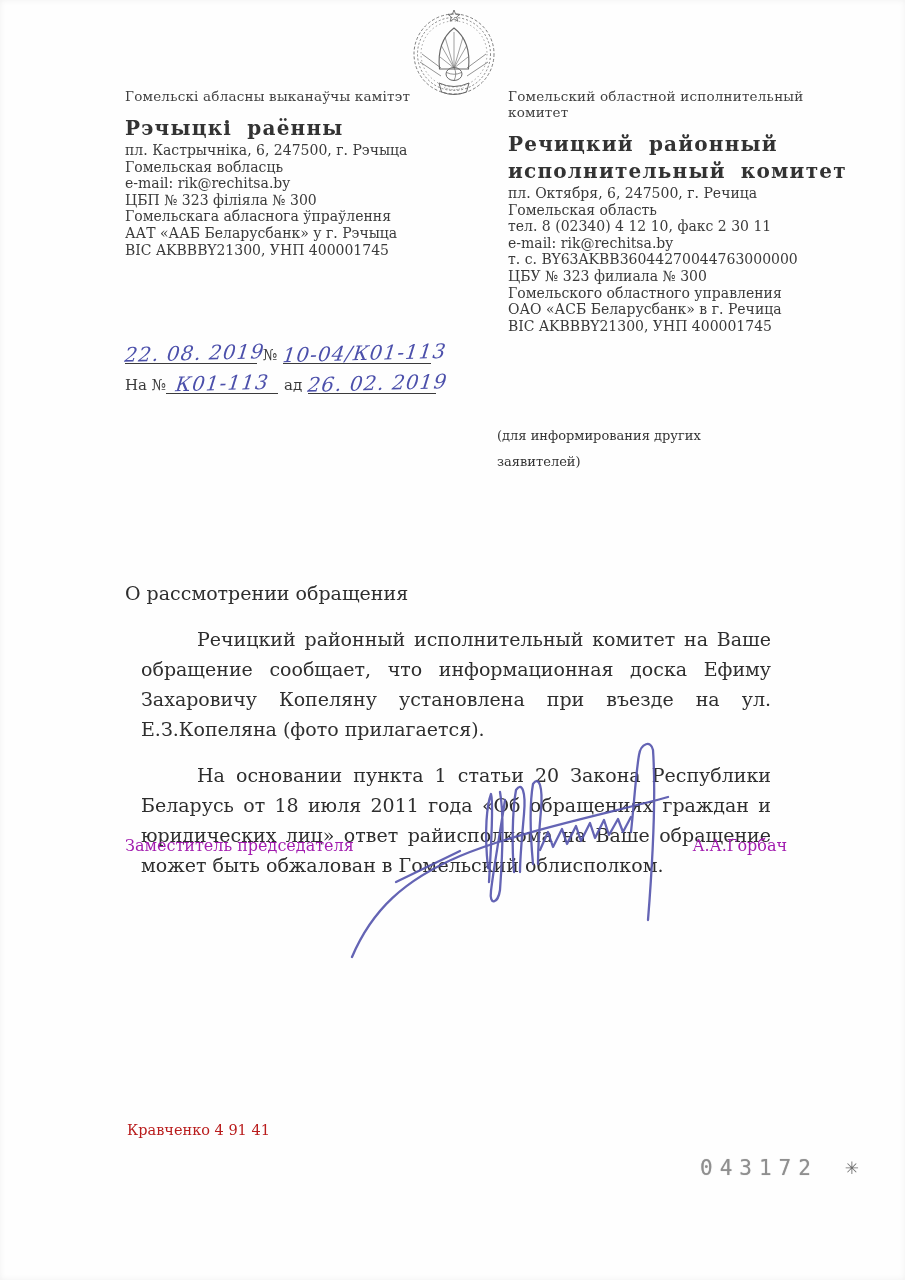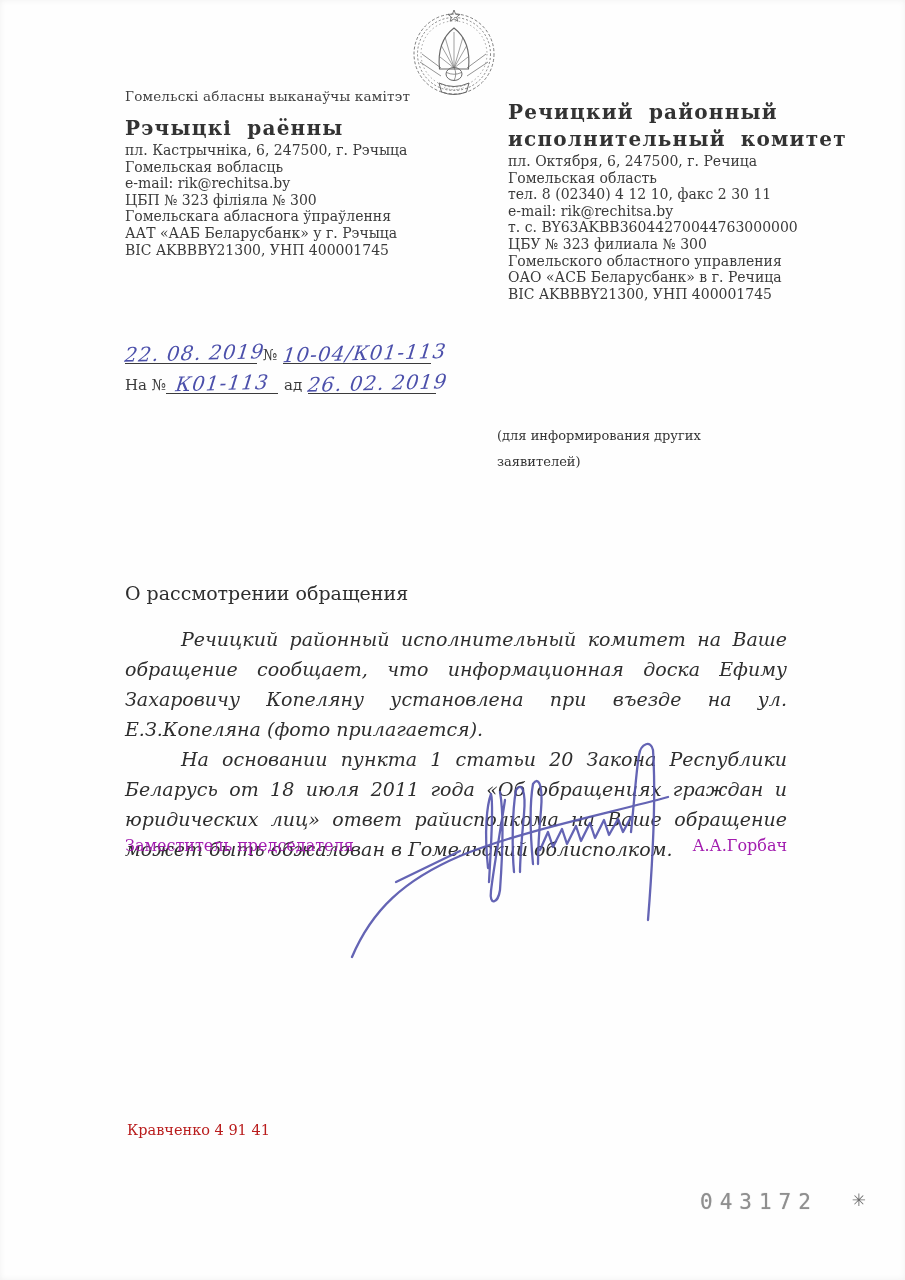--- a/index.html
+++ b/index.html
@@ -46,32 +46,32 @@
   .w-date2{width:128px;}
   
   .note{
     position:absolute;left:497px;top:423px;width:285px;
     font-size:13px;line-height:26px;color:#333;
   }
   
   .docbody{position:absolute;left:125px;top:578px;width:662px;font-size:19px;color:#2e2e2e;}
   .subject{margin:0 0 16px 0;line-height:30px;}
   .docbody p{
-    margin:0;text-indent:56px;text-align:justify;line-height:30px;font-style:italic;
+    margin:16px;text-indent:56px;text-align:justify;line-height:30px;
   }
   .sig-row{
     position:absolute;left:125px;top:836px;width:662px;
     display:flex;justify-content:space-between;font-size:16px;color:#a21caf;
   }
   .signature-svg{position:absolute;left:328px;top:730px;width:345px;height:235px;pointer-events:none;}
   
   .executor{position:absolute;left:127px;top:1122px;font-size:14.5px;color:#b91c1c;}
   .stamp{
-    position:absolute;left:700px;top:1190px;
-    display:flex;gap:34px;
+    position:absolute;left:700px;top:1156px;
+    display:flex;align-items:center;gap:27px;
     font-family:"DejaVu Sans Mono","Liberation Mono",monospace;
   }
   .stamp-number{
     font-size:21px;color:#8f8f8f;letter-spacing:7px;
     text-shadow:0 0 1px #b5b5b5;
   }
   .stamp-symbol{font-size:17px;color:#6e6e6e;font-family:"DejaVu Sans",sans-serif;}
 </style>
 </head>
 <body>
@@ -121,20 +121,21 @@
       <div>Гомельская  вобласць</div>
       <div>e-mail: rik@rechitsa.by</div>
       <div>ЦБП № 323 філіяла № 300</div>
       <div>Гомельскага абласнога ўпраўлення</div>
       <div>ААТ «ААБ Беларусбанк» у г. Рэчыца</div>
       <div>BIC AKBBBY21300, УНП 400001745</div>
     </div>
   </div>
 
   <div class="col col-right">
+    <div class="parent-org">Гомельский областной исполнительный комитет</div>
     <div class="org-title">
       <div>Речицкий  районный</div>
       <div>исполнительный  комитет</div>
     </div>
     <div class="address">
       <div>пл. Октября, 6, 247500, г. Речица</div>
       <div>Гомельская область</div>
       <div>тел. 8 (02340) 4 12 10, факс 2 30 11</div>
       <div>e-mail: rik@rechitsa.by</div>
       <div>т. с. BY63AKBB36044270044763000000</div>

